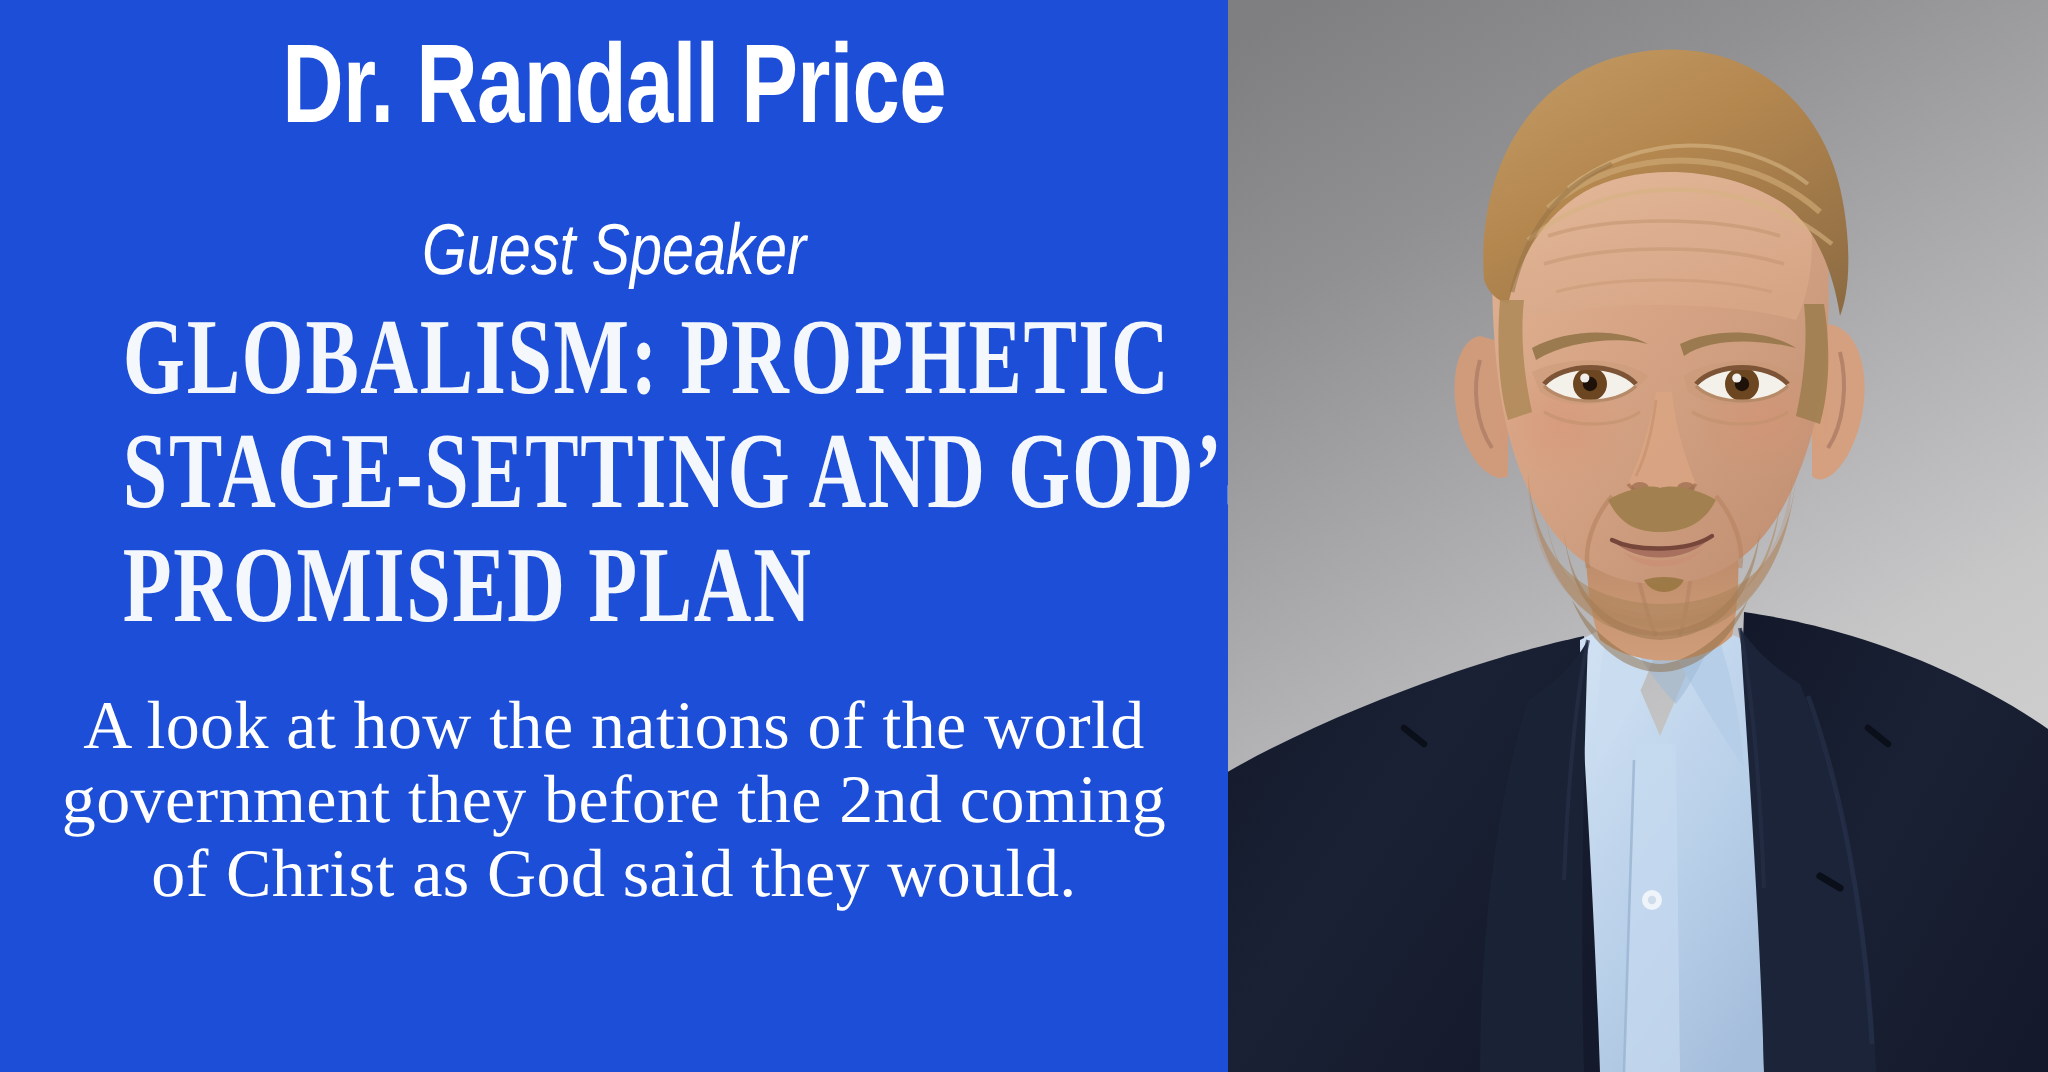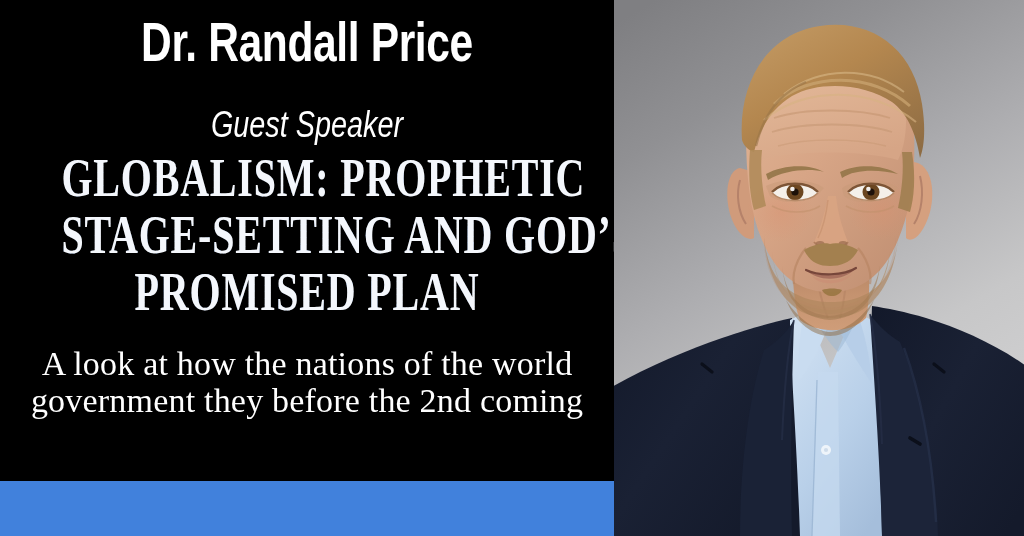--- a/index.html
+++ b/index.html
@@ -18,22 +18,22 @@
     height: 536px;
     overflow: hidden;
     display: flex;
     background: #4181dc;
   }
 
   
   .text-panel {
     position: relative;
     width: 614px;
-    height: 481px;
-    background: #000000;
+    height: 536px;
+    background: #1d4ed8;
     flex: 0 0 614px;
     overflow: hidden;
   }
 
   .speaker-name {
     position: absolute;
     top: 14px;
     left: 0;
     width: 614px;
     text-align: center;
@@ -64,21 +64,21 @@
     transform-origin: center top;
     white-space: nowrap;
   }
 
   
   .title-block {
     position: absolute;
     top: 150px;
     left: 0;
     width: 614px;
-    text-align: center;
+    text-align: left;
     color: #f2f6fb;
   }
   .title-line {
     font-family: "Liberation Serif", serif;
     font-weight: bold;
     font-size: 50px;
     line-height: 57px;
     letter-spacing: 1px;
     white-space: nowrap;
     transform: scaleX(0.80) scaleY(1.08);
@@ -133,20 +133,21 @@
 
     <div class="title-block">
       <div class="title-line">GLOBALISM:  PROPHETIC</div>
       <div class="title-line">STAGE-SETTING  AND  GOD’S</div>
       <div class="title-line">PROMISED  PLAN</div>
     </div>
 
     <div class="description">
       <span class="dline">A look at how the nations of the world</span>
       <span class="dline">government they before the 2nd coming</span>
+      <span class="dline">of Christ as God said they would.</span>
     </div>
   </div>
 
   <div class="photo-panel">
     <svg viewBox="0 0 410 536" xmlns="http://www.w3.org/2000/svg">
       <defs>
         <linearGradient id="studioBg" x1="0.1" y1="0" x2="0.55" y2="1">
           <stop offset="0%" stop-color="#7f7f82"></stop>
           <stop offset="22%" stop-color="#909093"></stop>
           <stop offset="50%" stop-color="#adadb0"></stop>

